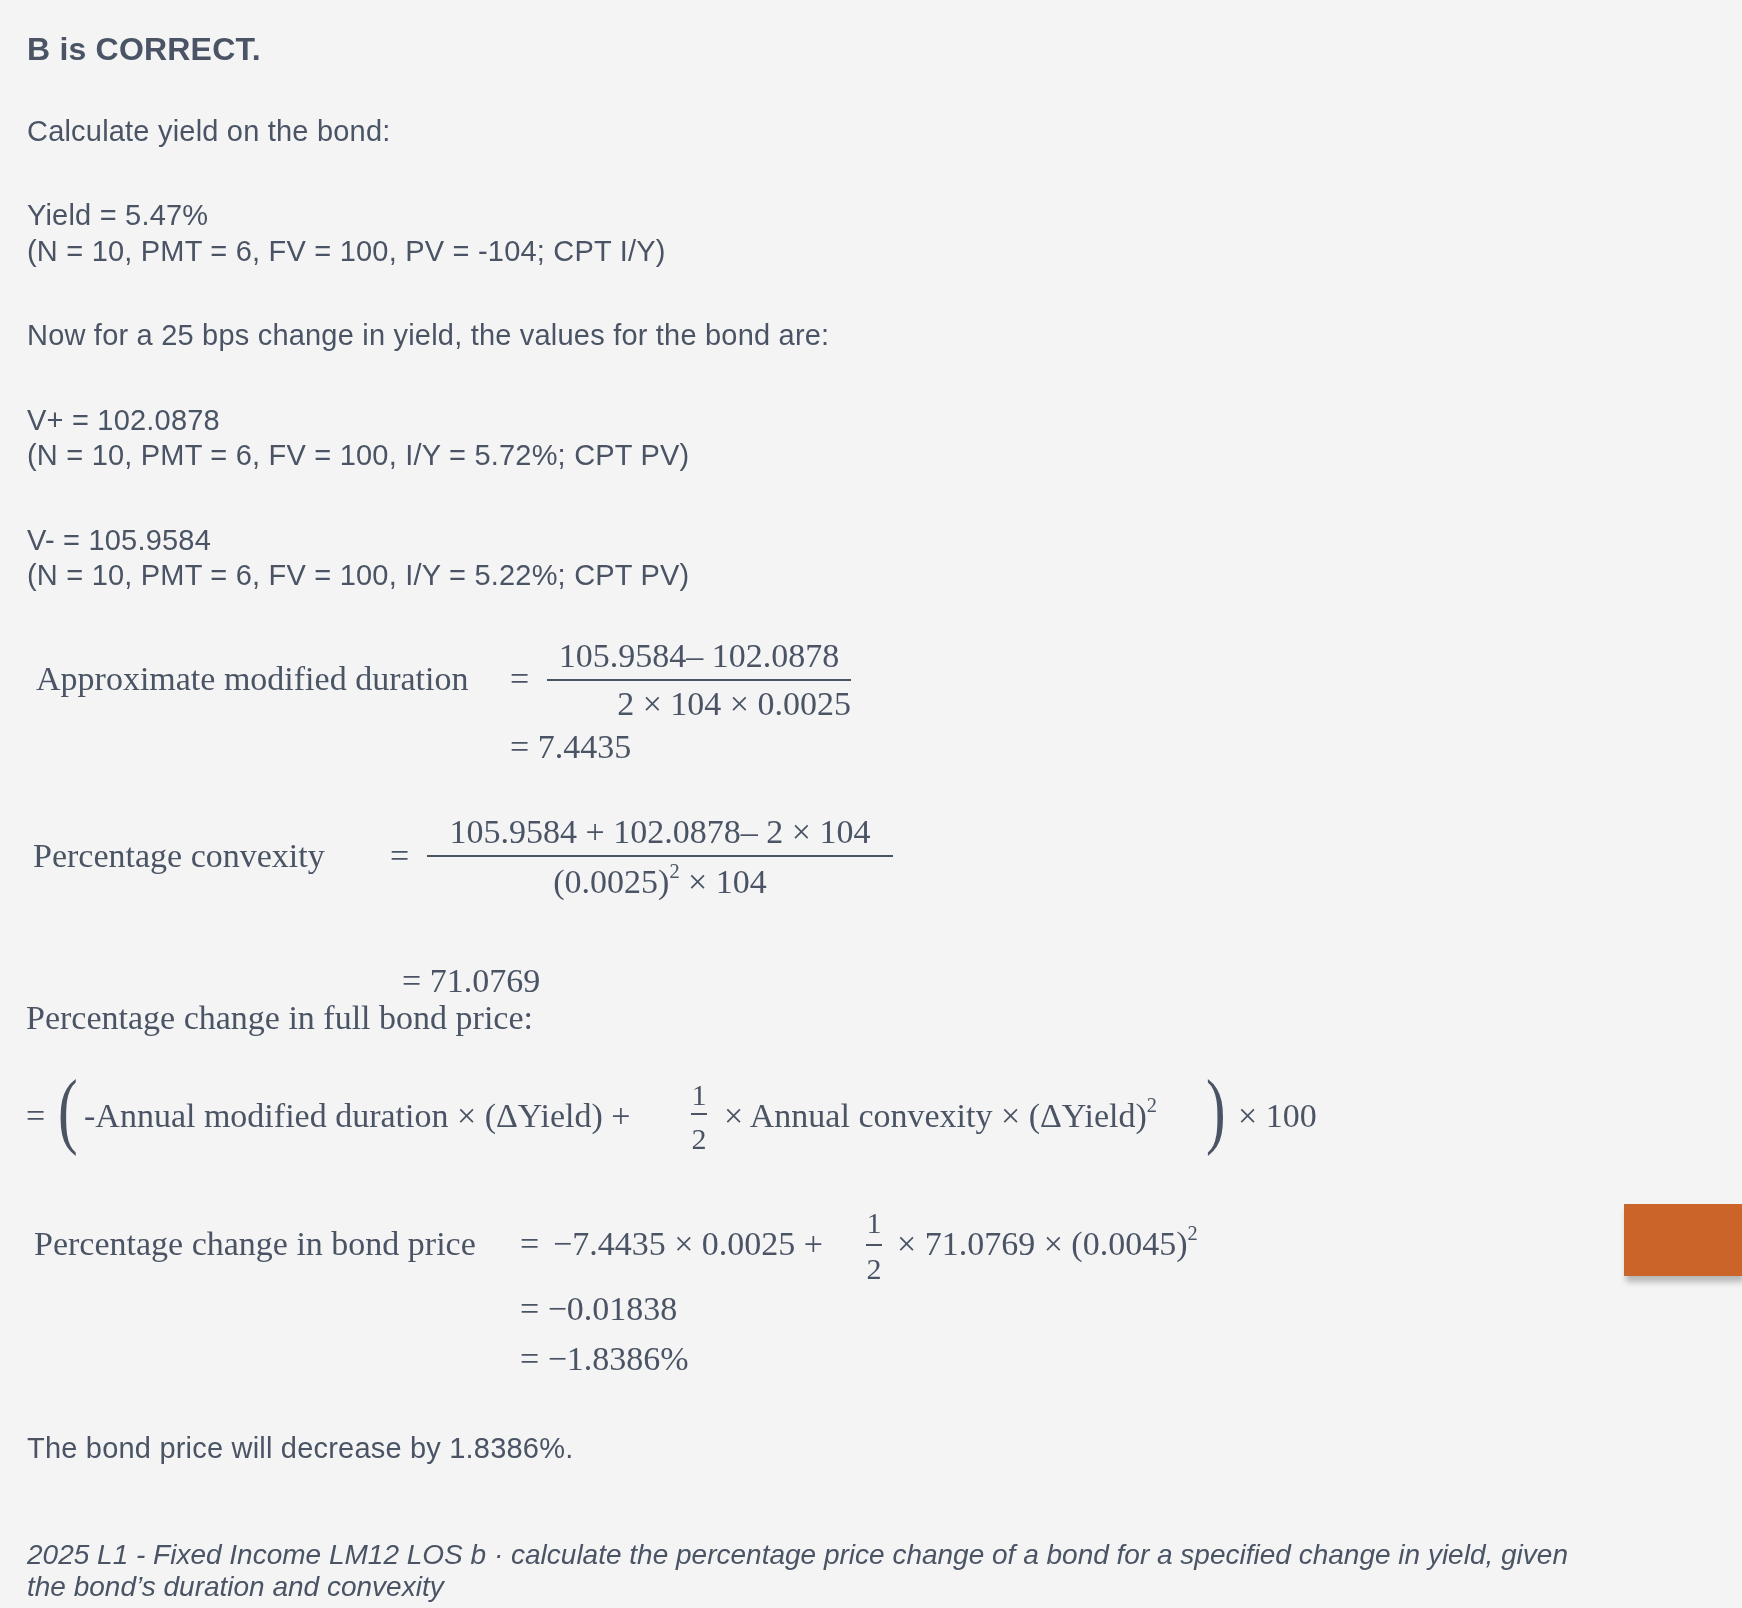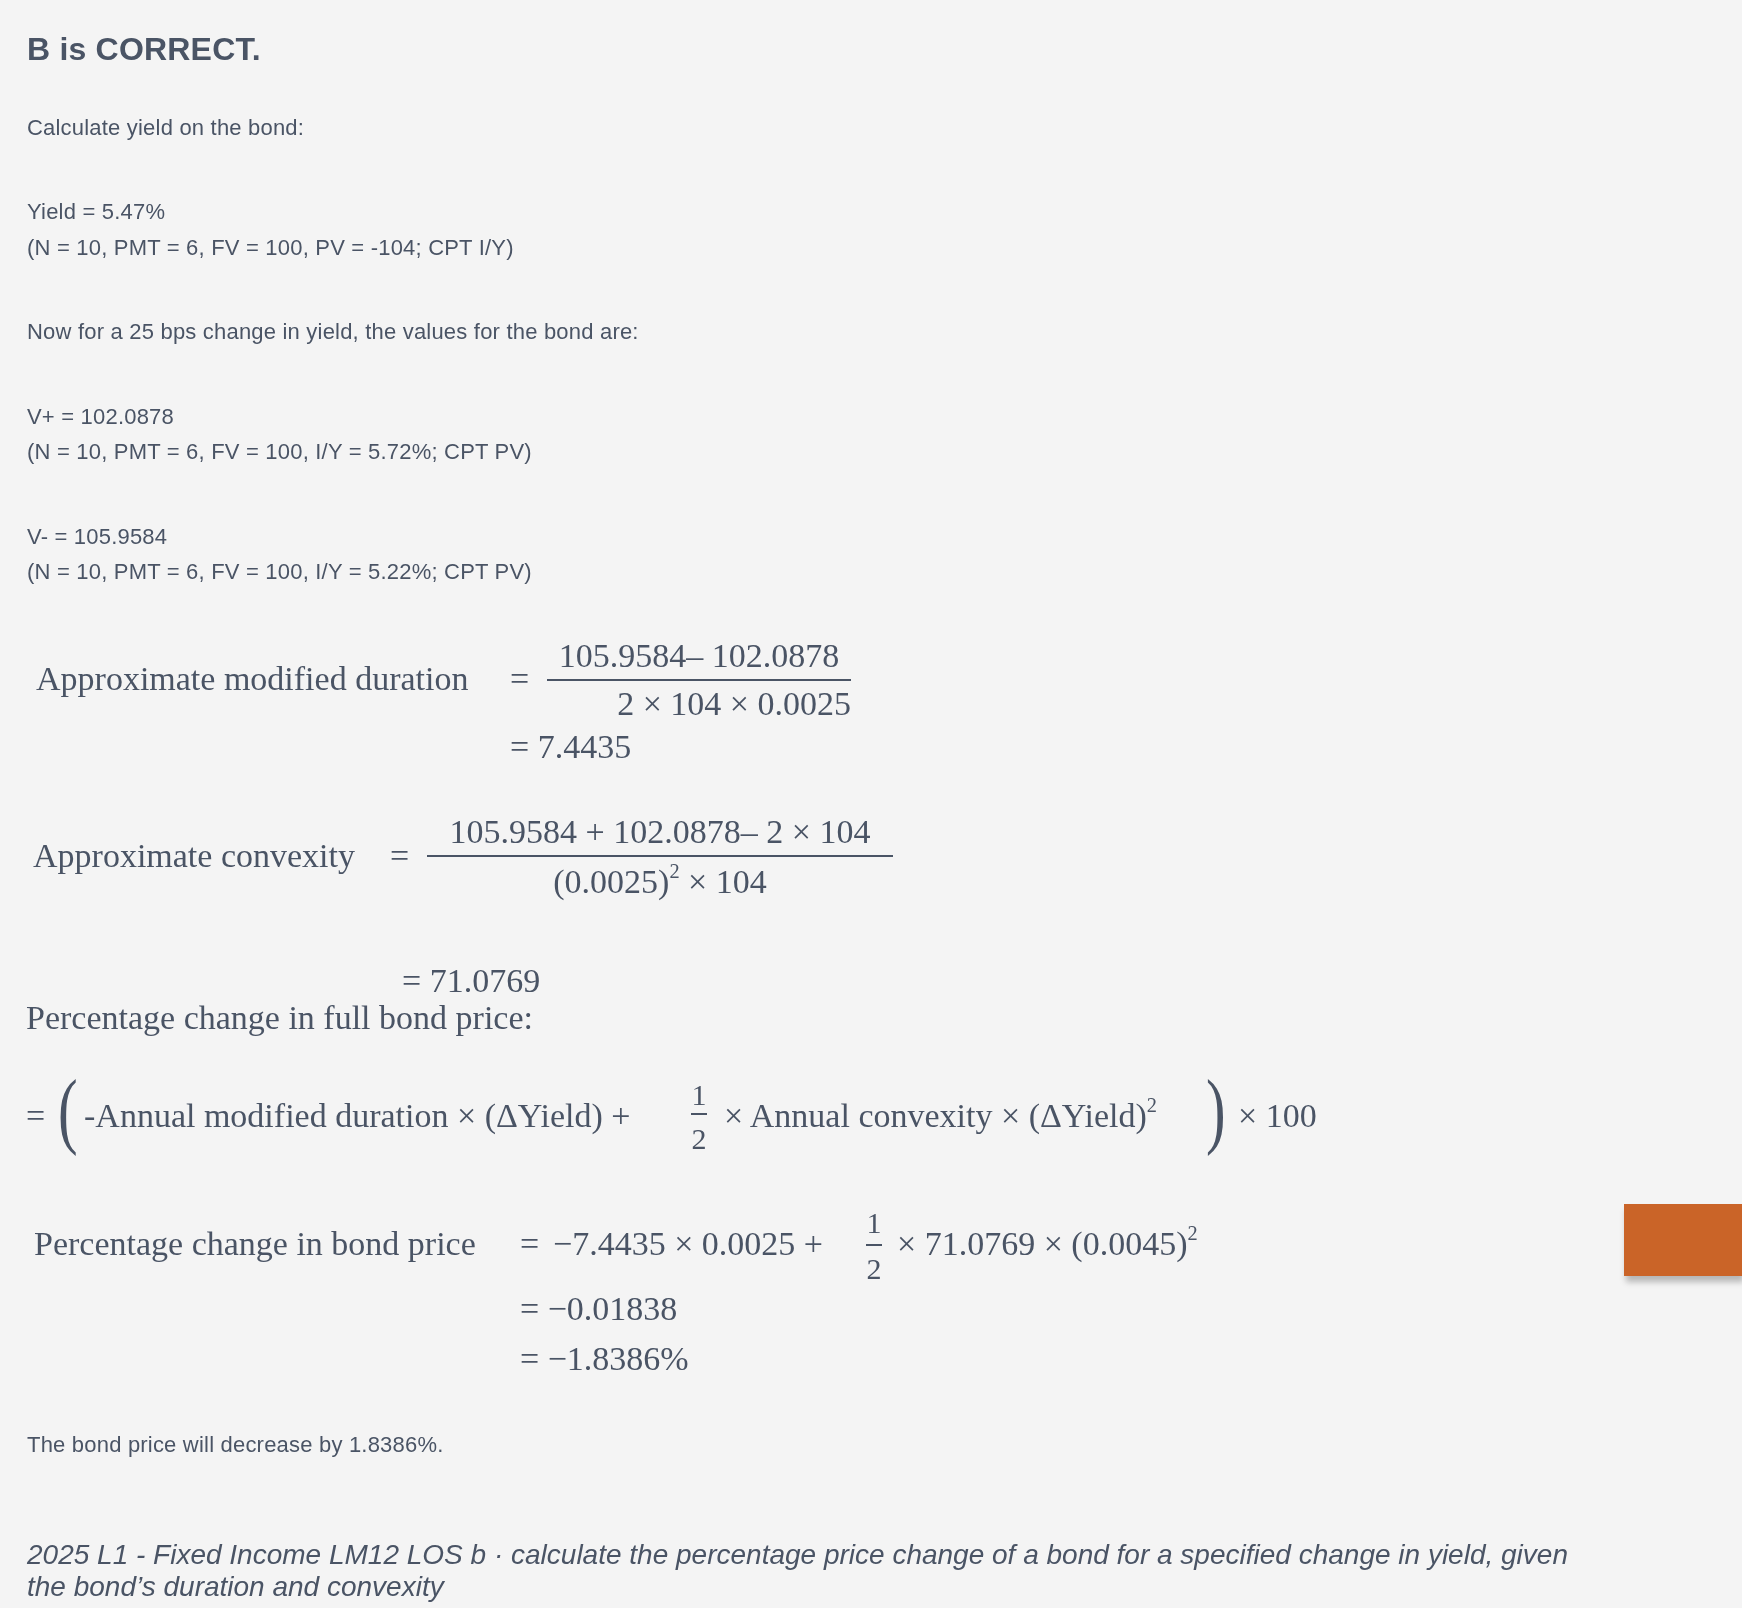--- a/index.html
+++ b/index.html
@@ -1,21 +1,21 @@
 <!DOCTYPE html>
 <html><head>
 <meta charset="utf-8">
 <style>
   html, body { margin: 0; padding: 0; }
   body {
     width: 1742px; height: 1608px; overflow: hidden;
     background: #f4f4f4; position: relative;
     color: #4a5465;
   }
-  .sans { font-family: "Liberation Sans", sans-serif; font-size: 22px; letter-spacing: 0.2px; position: absolute; white-space: nowrap; line-height: 1; }
+  .sans { font-family: "Liberation Sans", sans-serif; font-size: 29px; letter-spacing: 0.2px; position: absolute; white-space: nowrap; line-height: 1; }
   .bold { font-weight: bold; font-size: 32px; }
   .serif { font-family: "Liberation Serif", serif; font-size: 34px; position: absolute; white-space: nowrap; line-height: 1; }
   .frac-bar { position: absolute; height: 2px; background: #4a5465; }
   .small-frac { position: absolute; font-family: "Liberation Serif", serif; font-size: 30px; line-height: 1; }
   .small-bar { position: absolute; height: 1.5px; background: #4a5465; width: 16px; }
   .paren { position: absolute; font-family: "Liberation Serif", serif; font-weight: 100; color: #4a5465; }
   .italic { font-style: italic; font-size: 28px; letter-spacing: 0; }
   .orange-tab { position: absolute; left: 1624px; top: 1204px; width: 118px; height: 72px; box-shadow: 2px 6px 6px rgba(0,0,0,0.25); }
   sup { font-size: 0.6em; vertical-align: 0; position: relative; top: -0.75em; }
 </style>
@@ -39,21 +39,21 @@
 <div>
   <div class="serif" style="left:36px; top:662px;">Approximate modified duration</div>
   <div class="serif" style="left:510px; top:662px;">=</div>
   <div class="serif" style="left:547px; top:639px; width:304px; text-align:center;">105.9584– 102.0878</div>
   <div class="frac-bar" style="left:547px; top:679px; width:304px;"></div>
   <div class="serif" style="left:547px; top:687px; width:304px; text-align:right;">2 × 104 × 0.0025</div>
   <div class="serif" style="left:510px; top:730px;">= 7.4435</div>
 </div>
 
 <div>
-  <div class="serif" style="left:33px; top:839px;">Approximate convexity</div>
+  <div class="serif" style="left:33px; top:839px;">Percentage convexity</div>
   <div class="serif" style="left:390px; top:839px;">=</div>
   <div class="serif" style="left:427px; top:815px; width:466px; text-align:center;">105.9584 + 102.0878– 2 × 104</div>
   <div class="frac-bar" style="left:427px; top:855px; width:466px;"></div>
   <div class="serif" style="left:427px; top:865px; width:466px; text-align:center;"><span>(0.0025)</span><sup>2</sup><span> × 104</span></div>
   <div class="serif" style="left:390px; top:964px;margin-left:12px;">= 71.0769</div>
 </div>
 
 <div class="serif" style="left:26px; top:1001px;">Percentage change in full bond price:</div>
 
 <div>

